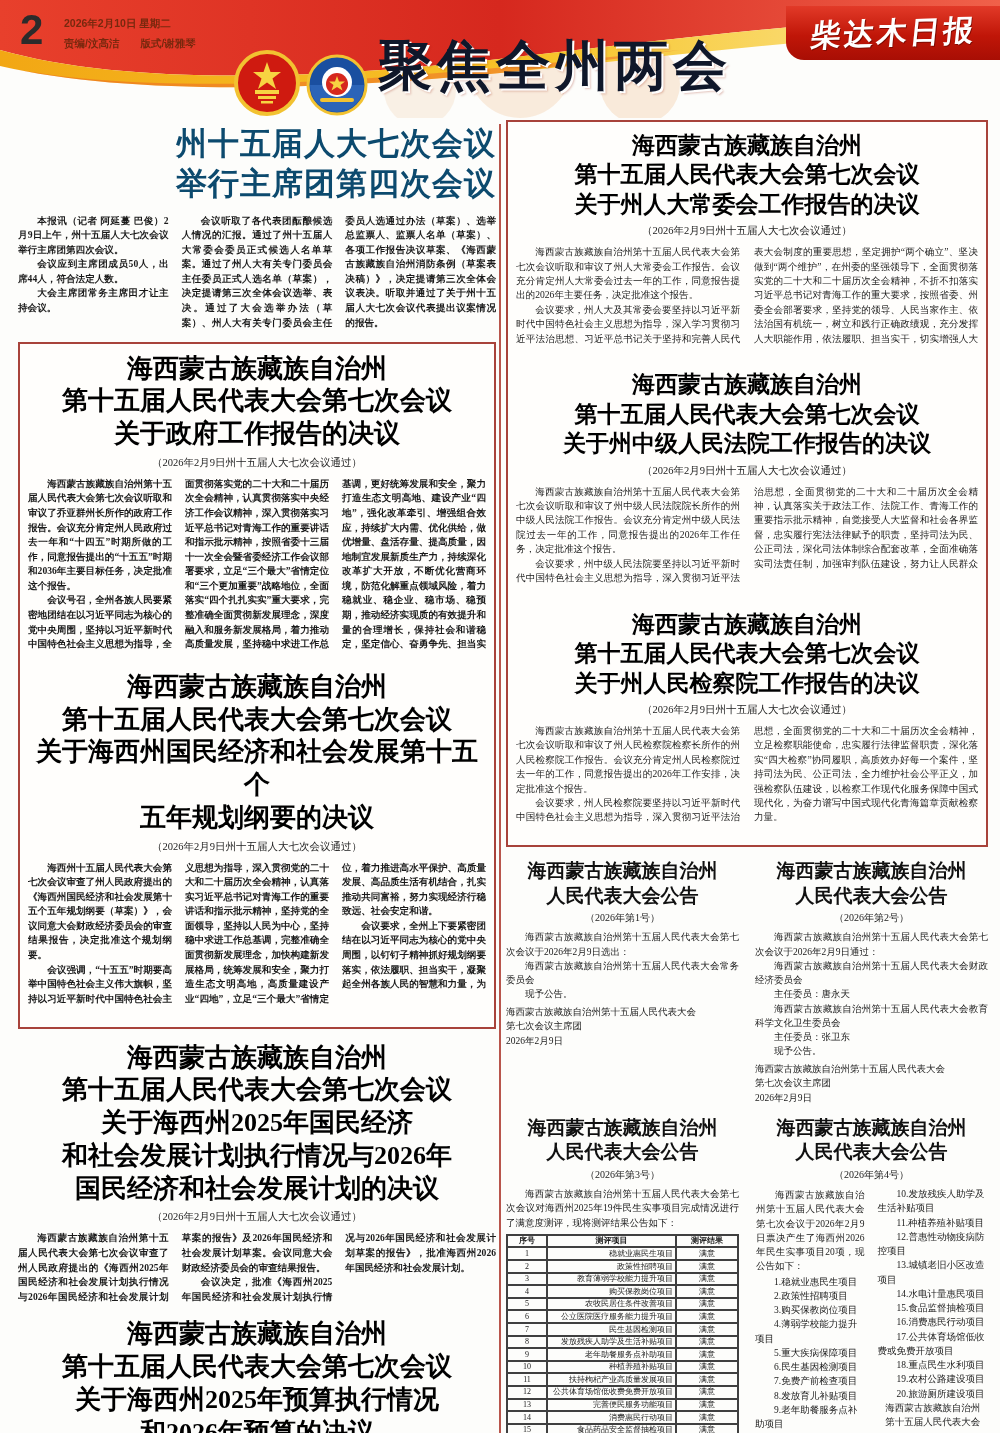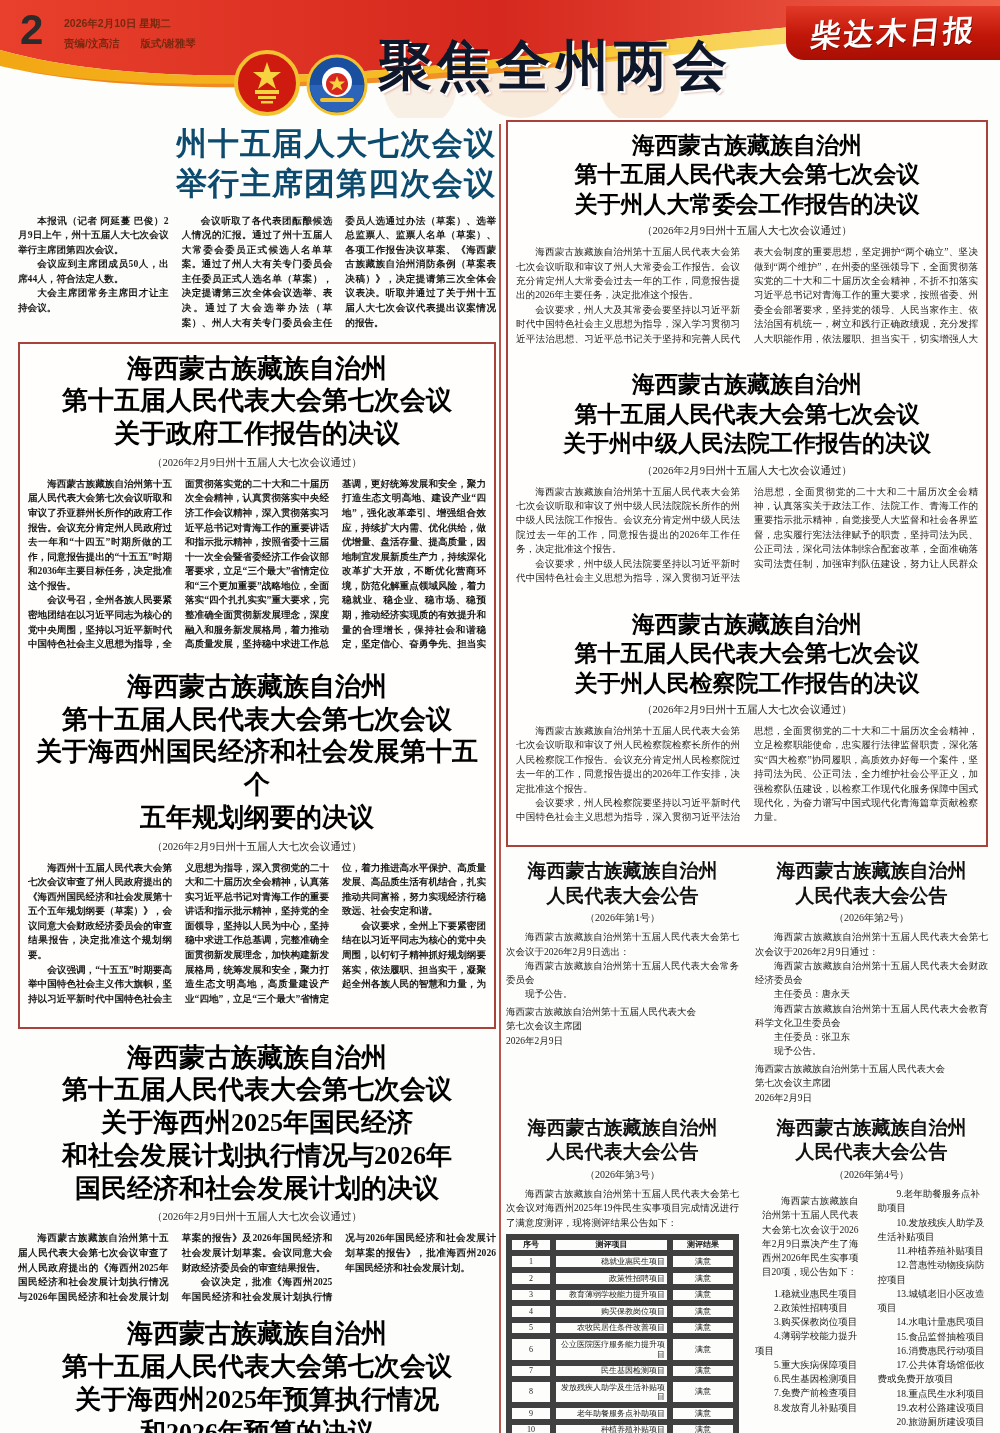--- a/index.html
+++ b/index.html
@@ -35,26 +35,26 @@
   .mt{margin-top:13px;}
   
   .gg-grid{display:grid;grid-template-columns:1fr 1fr;column-gap:16px;margin-top:12px;}
   .gg-title .hl-line{font:700 19px/1.3 "Liberation Serif",serif;text-align:center;color:#111;}
   .gg-no{text-align:center;font-size:10px;margin:3px 0 5px;}
   .gg-body{font-size:9.5px;line-height:1.5;text-align:justify;}
   .gg-body p{margin:0;text-indent:2em;}
   .sig{margin-top:3px;}
   .sig .sig-line{margin:0;text-align:left;font-size:9.5px;line-height:1.55;text-indent:0;}
   .gg-table{width:100%;border-collapse:collapse;margin-top:4px;font-size:8px;line-height:1.2;}
-  .gg-table th,.gg-table td{border:6px solid #404040;padding:0.5px 2px;text-align:center;}
+  .gg-table th,.gg-table td{border:2px solid #404040;padding:0.5px 2px;text-align:center;}
   .gg-table th{font-weight:700;}
   .gg-table td.item{text-align:right;}
   .col-no{width:34px;}.col-res{width:56px;}
   .g4-flow{column-count:2;column-gap:12px;height:246px;font-size:9.5px;line-height:1.5;overflow:hidden;}
-  .g4-flow .g4-intro{margin:7px;text-indent:2em;text-align:justify;}
+  .g4-flow .g4-intro{margin:1px;text-indent:2em;text-align:justify;}
   .g4-flow .g4-item{margin:0;text-indent:2em;text-align:left;}
   .g4-flow .sig-line{margin:0;text-align:center;font-size:9.5px;}
 </style>
 </head>
 <body>
 
 <div class="page">
 
   <div class="header">
     <svg class="ribbon" width="1000" height="118" viewBox="0 0 1000 118">

